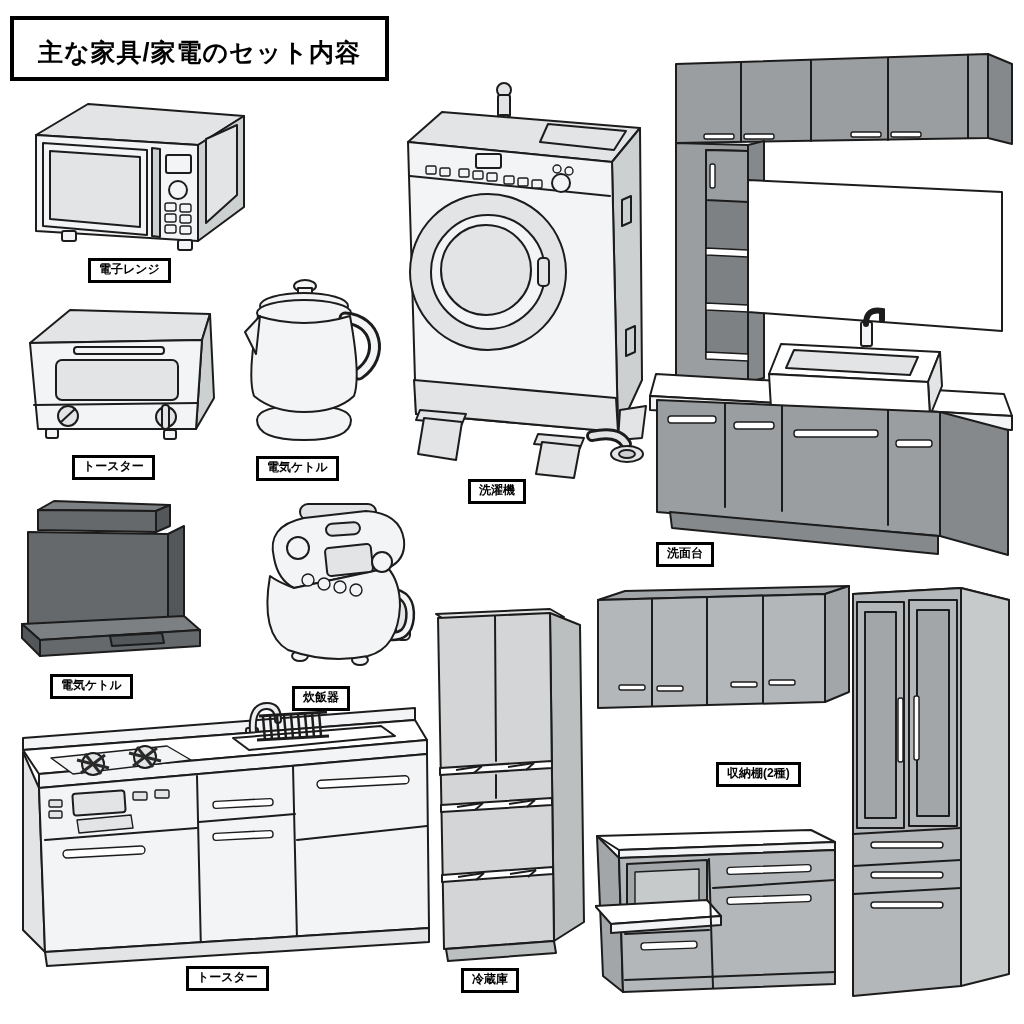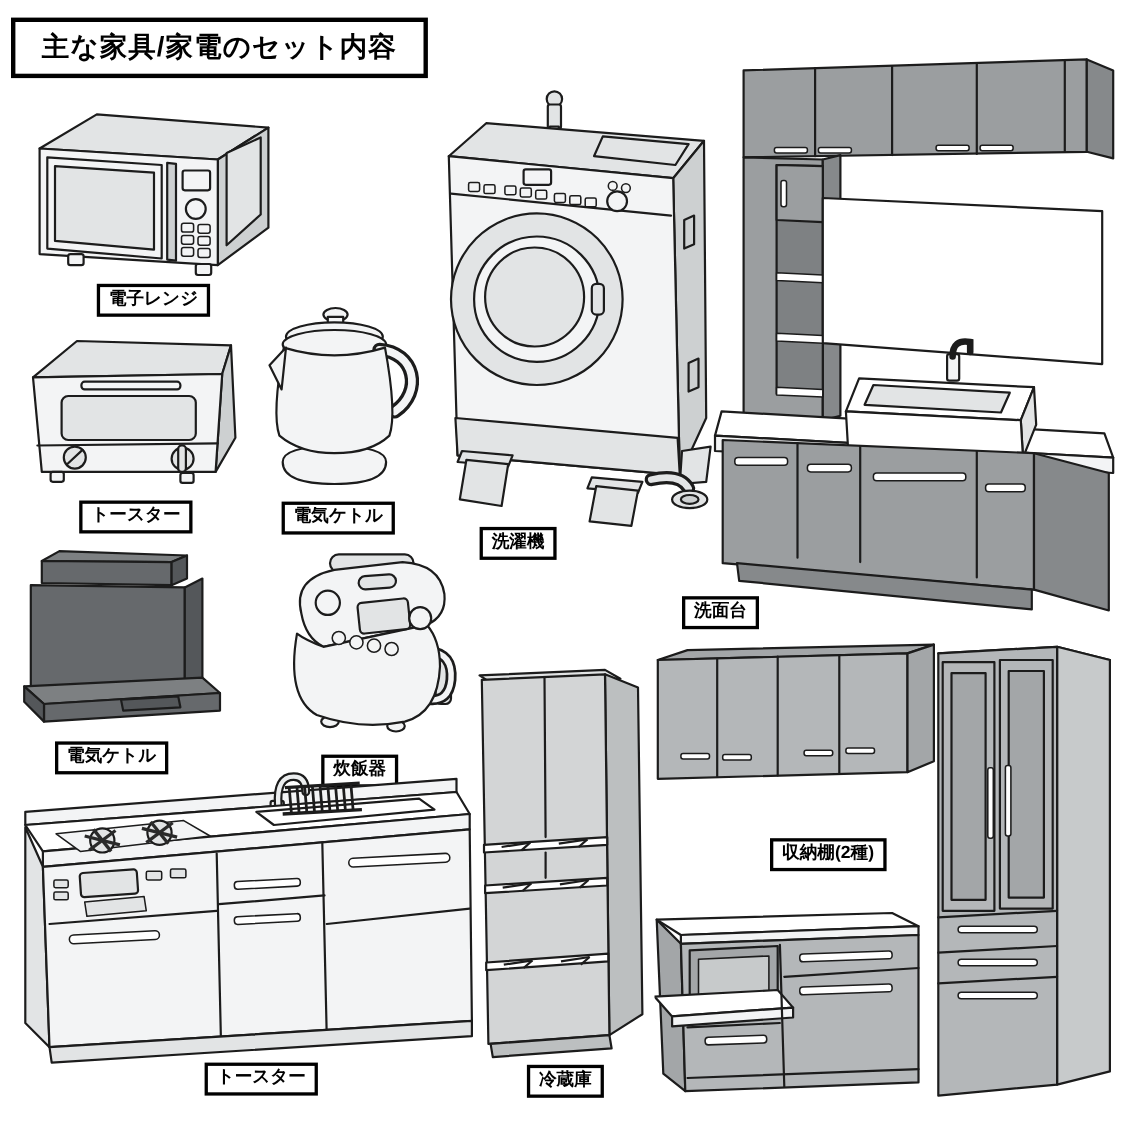--- a/index.html
+++ b/index.html
@@ -1,24 +1,24 @@
 <!DOCTYPE html>
 <html><head>
 <meta charset="utf-8">
 <style>
   html,body{margin:0;padding:0;background:#ffffff;}
   .stage{position:relative;width:1024px;height:1024px;background:#ffffff;overflow:hidden;
          font-family:"Liberation Sans","DejaVu Sans",sans-serif;color:#000;}
   figure{margin:0;}
   .fig{position:absolute;}
   .title-box{position:absolute;left:10px;top:16px;border:4px solid #000;background:#fff;
-             padding:6px 24px 8px;font-size:25px;font-weight:bold;letter-spacing:1px;white-space:nowrap;}
+             padding:16px 24px 8px;font-size:25px;font-weight:bold;letter-spacing:1px;white-space:nowrap;}
   .note{position:absolute;left:399px;top:20px;font-size:17px;font-weight:bold;white-space:nowrap;}
   .lbl{position:absolute;background:#fff;border:3px solid #000;padding:1px 8px 3px;
-       font-size:16px;font-weight:bold;line-height:1.25;white-space:nowrap;}
+       font-size:12px;font-weight:bold;line-height:1.25;white-space:nowrap;}
   
   .s{stroke:#1c1c1c;stroke-width:2;stroke-linejoin:round;stroke-linecap:round;}
   .t{stroke:#1c1c1c;stroke-width:1.4;stroke-linejoin:round;stroke-linecap:round;}
   .n{fill:none;}
   .w{fill:#f3f4f5;}  .l{fill:#e2e4e5;}  .d{fill:#cdd0d1;}  .ww{fill:#ffffff;}
   .g{fill:#9b9ea0;}  .g2{fill:#86898b;} .g3{fill:#7e8183;}
   .sg{fill:#b4b7b9;} .sg2{fill:#a3a6a8;} .sg3{fill:#c7cacb;}
   .k{fill:#66696c;}  .k2{fill:#54575a;} .k3{fill:#7d8082;}
   .fr{fill:#d3d5d6;} .fr2{fill:#bcbfc0;}
 </style>
@@ -118,21 +118,21 @@
       <polygon class="s l" points="24,338 62,342 56,380 18,374"></polygon>
       <polygon class="s l" points="138,354 184,358 180,368 134,364"></polygon>
       <polygon class="s l" points="142,362 180,366 174,398 136,394"></polygon>
       <polygon class="s l" points="220,330 246,326 242,358 218,360"></polygon>
       <path d="M192,356 Q218,350 226,364" stroke="#1c1c1c" stroke-width="12" fill="none" stroke-linecap="round"></path>
       <path d="M192,356 Q218,350 226,364" stroke="#e2e4e5" stroke-width="6" fill="none" stroke-linecap="round"></path>
       <ellipse class="s l" cx="227" cy="374" rx="16" ry="8"></ellipse>
       <ellipse class="s d" cx="227" cy="374" rx="8" ry="4"></ellipse>
     </svg>
   </figure>
-  <div class="lbl" style="left:436px;top:479px">洗濯機</div>
+  <div class="lbl" style="left:468px;top:479px">洗濯機</div>
 
   <figure class="fig" style="left:648px;top:50px">
     <svg width="368" height="527" viewBox="0 0 368 527">
       <polygon class="s g" points="28,14 340,4 340,88 28,93"></polygon>
       <polygon class="s g2" points="340,4 364,14 364,94 340,88"></polygon>
       <line class="s n" x1="93" y1="12" x2="93" y2="92"></line>
       <line class="s n" x1="163" y1="10" x2="163" y2="91"></line>
       <line class="s n" x1="240" y1="8" x2="240" y2="90"></line>
       <line class="s n" x1="320" y1="5" x2="320" y2="88"></line>
       <rect class="t ww" x="56" y="84" width="30" height="5" rx="2"></rect>
@@ -161,21 +161,21 @@
       <line class="s n" x1="77" y1="353" x2="77" y2="457"></line>
       <line class="s n" x1="134" y1="356" x2="134" y2="461"></line>
       <line class="s n" x1="240" y1="360" x2="240" y2="475"></line>
       <rect class="t ww" x="20" y="366" width="48" height="7" rx="3"></rect>
       <rect class="t ww" x="86" y="372" width="40" height="7" rx="3"></rect>
       <rect class="t ww" x="146" y="380" width="84" height="7" rx="3"></rect>
       <rect class="t ww" x="248" y="390" width="36" height="7" rx="3"></rect>
       <polygon class="s g2" points="22,462 290,486 290,504 24,478"></polygon>
     </svg>
   </figure>
-  <div class="lbl" style="left:620px;top:542px">洗面台</div>
+  <div class="lbl" style="left:656px;top:542px">洗面台</div>
 
   <figure class="fig" style="left:14px;top:498px">
     <svg width="190" height="165" viewBox="0 0 190 165">
       <polygon class="s k3" points="24,12 40,3 156,7 142,13"></polygon>
       <polygon class="s k" points="24,12 142,13 142,34 24,32"></polygon>
       <polygon class="s k2" points="142,13 156,7 156,28 142,34"></polygon>
       <polygon class="s k" points="14,34 154,36 154,128 14,126"></polygon>
       <polygon class="s k2" points="154,36 170,28 170,118 154,128"></polygon>
       <polygon class="s k3" points="8,126 170,118 186,132 26,142"></polygon>
       <polygon class="s k" points="26,142 186,132 186,148 26,158"></polygon>
@@ -276,21 +276,21 @@
       <line x1="77" y1="204" x2="103" y2="200" stroke="#1c1c1c" stroke-width="2"></line>
       <line x1="103" y1="200" x2="95" y2="207" stroke="#1c1c1c" stroke-width="2"></line>
       <polygon class="s ww" points="10,275 121,267 121,274 10,282"></polygon>
       <line x1="26" y1="277" x2="52" y2="273" stroke="#1c1c1c" stroke-width="2"></line>
       <line x1="52" y1="273" x2="44" y2="280" stroke="#1c1c1c" stroke-width="2"></line>
       <line x1="78" y1="274" x2="104" y2="270" stroke="#1c1c1c" stroke-width="2"></line>
       <line x1="104" y1="270" x2="96" y2="277" stroke="#1c1c1c" stroke-width="2"></line>
       <polygon class="s fr2" points="14,349 122,341 124,353 16,361"></polygon>
     </svg>
   </figure>
-  <div class="lbl" style="left:479px;top:968px">冷蔵庫</div>
+  <div class="lbl" style="left:461px;top:968px">冷蔵庫</div>
 
   <figure class="fig" style="left:595px;top:582px">
     <svg width="429" height="425" viewBox="0 0 429 425">
 
       <polygon class="s sg2" points="3,18 230,12 254,4 30,9"></polygon>
       <polygon class="s sg" points="3,18 230,12 230,120 3,126"></polygon>
       <polygon class="s sg2" points="230,12 254,4 254,110 230,120"></polygon>
       <line class="s n" x1="57" y1="17" x2="57" y2="124"></line>
       <line class="s n" x1="112" y1="15" x2="112" y2="123"></line>
       <line class="s n" x1="168" y1="14" x2="168" y2="121"></line>
@@ -325,15 +325,15 @@
       <polygon class="s w" points="16,342 126,334 126,343 16,351"></polygon>
       <line class="s n" x1="30" y1="352" x2="114" y2="348"></line>
       <rect class="t ww" x="46" y="360" width="56" height="7" rx="3" transform="rotate(-2 74 363)"></rect>
       <line class="s n" x1="114" y1="277" x2="118" y2="406"></line>
       <line class="s n" x1="118" y1="306" x2="240" y2="298"></line>
       <rect class="t ww" x="132" y="284" width="84" height="7" rx="3" transform="rotate(-2 174 287)"></rect>
       <rect class="t ww" x="132" y="314" width="84" height="7" rx="3" transform="rotate(-2 174 317)"></rect>
       <line class="s n" x1="30" y1="398" x2="240" y2="390"></line>
     </svg>
   </figure>
-  <div class="lbl" style="left:700px;top:762px">収納棚(2種)</div>
+  <div class="lbl" style="left:716px;top:762px">収納棚(2種)</div>
 
 </div>
 
 </body></html>

